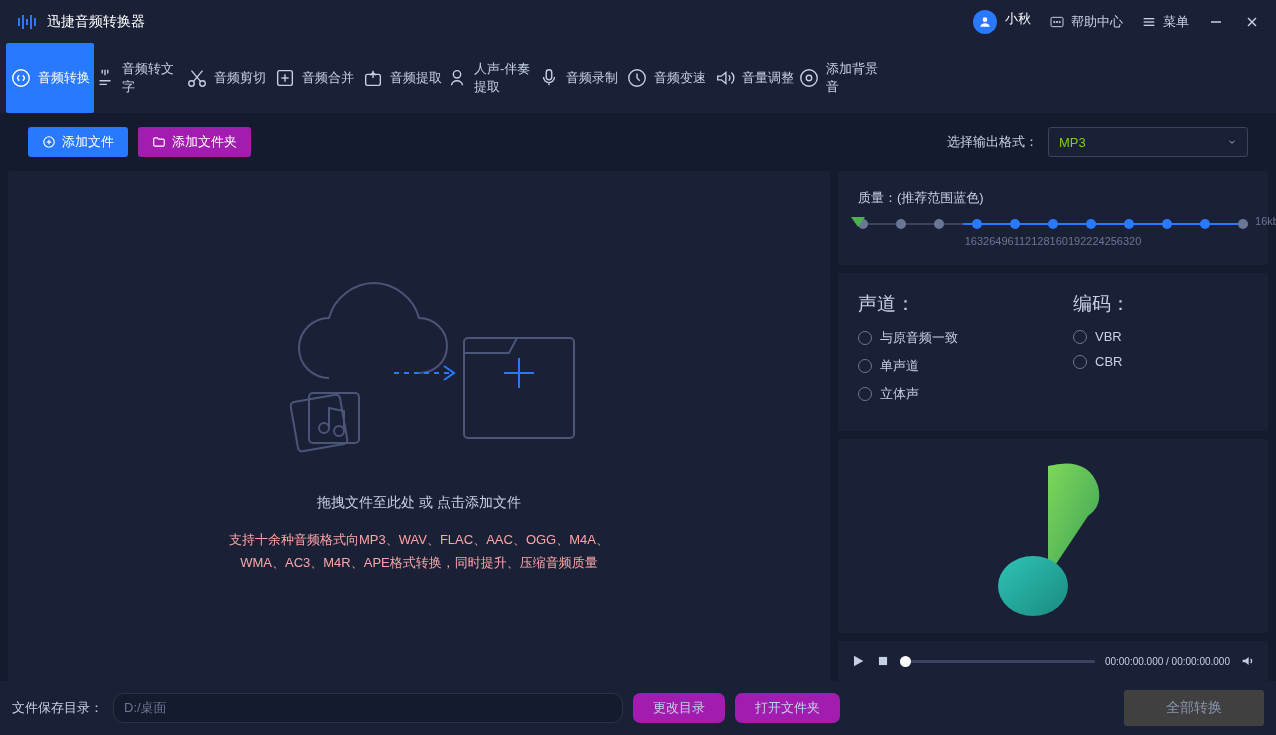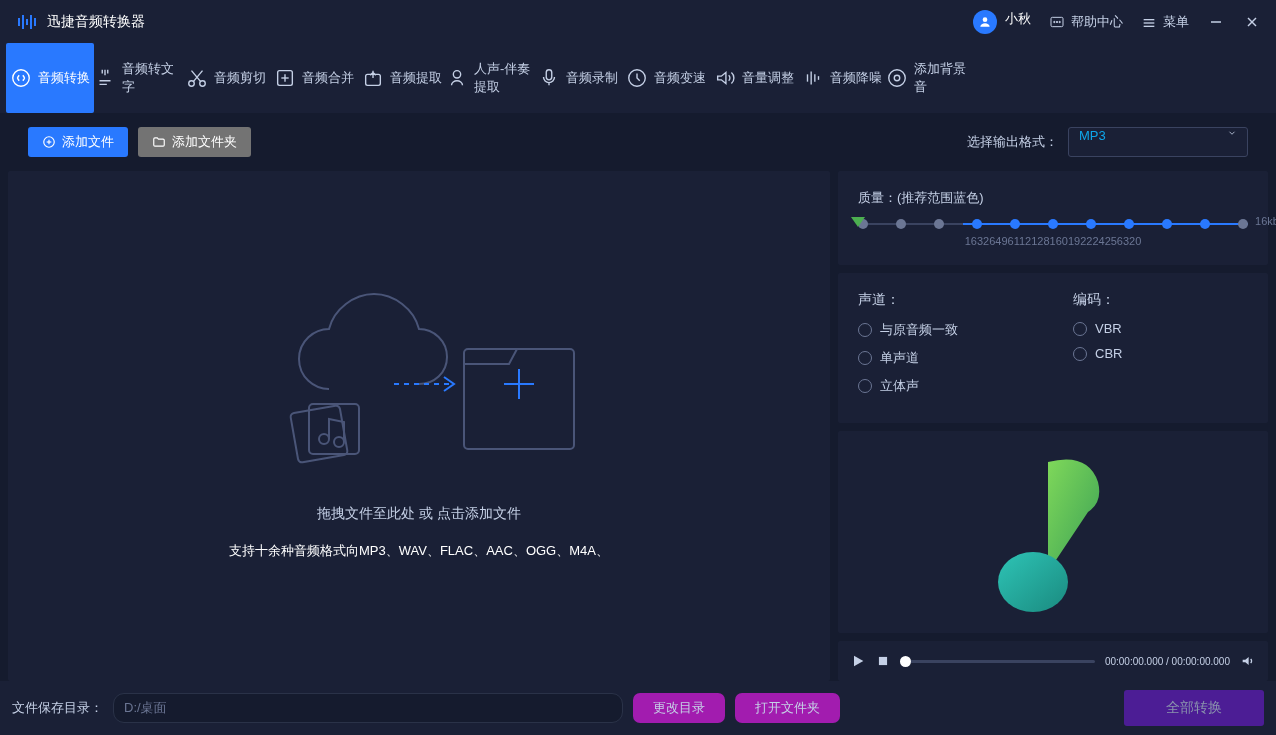--- a/index.html
+++ b/index.html
@@ -4,66 +4,66 @@
 <style>
 *{margin:0;padding:0;box-sizing:border-box;font-family:"Microsoft YaHei",Arial,sans-serif}
 body{width:1276px;height:735px;background:#1a2036;color:#c5d0e6;overflow:hidden;font-size:13px}
 .titlebar{height:43px;display:flex;align-items:center;padding:0 15px;background:#1a2036}
 .logo{display:flex;align-items:center;gap:8px;color:#fff;font-size:14px}
 .logo-icon{width:24px;height:24px;display:flex;align-items:center;justify-content:center}
 .titlebar-right{margin-left:auto;display:flex;align-items:center;gap:18px}
 .user{display:flex;align-items:flex-start;gap:8px;color:#fff}
 .avatar{width:24px;height:24px;border-radius:50%;background:#2979ff;display:flex;align-items:center;justify-content:center}
 .help{display:flex;align-items:center;gap:6px;color:#c5d0e6;cursor:pointer}
-.menu{display:flex;align-items:flex-end;gap:6px;color:#c5d0e6;cursor:pointer}
+.menu{display:flex;align-items:center;gap:6px;color:#c5d0e6;cursor:pointer}
 .win-btn{width:18px;height:18px;cursor:pointer;color:#c5d0e6;display:flex;align-items:center;justify-content:center}
 .toolbar{height:70px;display:flex;padding:0 6px;background:#1a2036}
 .tool-item{width:88px;display:flex;align-items:center;justify-content:center;gap:6px;cursor:pointer;color:#c5d0e6;font-size:13px}
 .tool-item.active{background:#2979ff;color:#fff;border-radius:2px}
 .tool-icon{width:22px;height:22px;display:flex;align-items:center;justify-content:center}
 .action-bar{height:58px;display:flex;align-items:center;padding:0 28px;gap:10px;background:#151b2e}
 .btn{height:30px;padding:0 14px;border:none;border-radius:3px;display:flex;align-items:center;gap:6px;cursor:pointer;font-size:13px;color:#fff}
 .btn-primary{background:#2979ff}
-.btn-secondary{background:#737373}
+.btn-secondary{background:#a21caf}
 .format-selector{margin-left:auto;display:flex;align-items:center;gap:10px}
-.select{width:180px;height:30px;background:#1a2036;border:1px solid #3a4360;border-radius:3px;display:flex;align-items:flex-start;padding:0 10px;cursor:pointer;justify-content:space-between;color:#0ea5e9}
+.select{width:200px;height:30px;background:#1a2036;border:1px solid #3a4360;border-radius:3px;display:flex;align-items:center;padding:0 10px;cursor:pointer;justify-content:space-between;color:#84cc16}
 .main-content{display:flex;height:510px;gap:8px;padding:0 8px;background:#151b2e}
 .drop-zone{flex:1;background:#1a2036;display:flex;flex-direction:column;align-items:center;justify-content:center;gap:16px;border-radius:2px}
 .drop-illustration{width:340px;height:200px;position:relative}
 .drop-text{color:#c5d0e6;font-size:14px}
-.drop-hint{color:#ffffff;font-size:13px;text-align:center;line-height:1.8}
+.drop-hint{color:#fca5a5;font-size:13px;text-align:center;line-height:1.8}
 .side-panel{width:430px;display:flex;flex-direction:column;gap:8px}
 .quality-panel{background:#1a2036;padding:18px 20px;border-radius:2px}
 .quality-label{color:#c5d0e6;margin-bottom:16px;font-size:13px}
 .quality-slider{position:relative;margin-bottom:8px}
 .slider-track{height:2px;background:#3a4360;position:relative}
 .slider-track-active{position:absolute;height:2px;background:#2979ff;right:0;width:73%}
 .slider-dots{display:flex;justify-content:space-between;position:absolute;width:100%;top:-4px}
 .slider-dot{width:10px;height:10px;border-radius:50%;background:#2979ff}
 .slider-dot.inactive{background:#6b7694}
 .slider-marker{position:absolute;top:-6px;left:0;width:0;height:0;border-left:7px solid transparent;border-right:7px solid transparent;border-top:10px solid #4caf50;transform:translateX(-7px)}
 .slider-labels{display:flex;justify-content:center;font-size:11px;color:#6b7694;margin-top:10px}
 .slider-unit{position:absolute;right:-45px;top:-8px;font-size:11px;color:#6b7694}
 .options-panel{background:#1a2036;padding:18px 20px;display:flex;gap:40px;border-radius:2px}
 .option-group{flex:1}
-.option-title{color:#c5d0e6;margin-bottom:12px;font-size:14px}
+.option-title{color:#c5d0e6;margin-bottom:12px;font-size:19px}
 .radio-item{display:flex;align-items:center;gap:8px;margin-bottom:10px;cursor:pointer;color:#c5d0e6;font-size:13px}
 .radio{width:14px;height:14px;border:1.5px solid #6b7694;border-radius:50%}
 .preview-panel{flex:1;background:#1a2036;display:flex;align-items:center;justify-content:center;border-radius:2px;position:relative}
 .music-note{width:120px;height:170px;position:relative}
 .player-bar{height:40px;background:#1a2036;display:flex;align-items:center;padding:0 12px;gap:10px;border-radius:2px}
 .play-btn{cursor:pointer;color:#c5d0e6}
 .progress{flex:1;height:3px;background:#3a4360;position:relative;border-radius:2px}
 .progress-handle{position:absolute;left:0;top:-4px;width:11px;height:11px;background:#fff;border-radius:50%}
 .time-display{font-size:10px;color:#c5d0e6}
 .footer{height:54px;display:flex;align-items:center;padding:0 12px;gap:10px;background:#1a2036}
 .footer-label{color:#c5d0e6;font-size:13px}
 .path-input{flex:1;max-width:510px;height:30px;background:#151b2e;border:1px solid #2a3248;border-radius:11px;padding:0 10px;color:#6b7694;font-size:13px;display:flex;align-items:center}
 .footer-btn{height:30px;padding:4px 20px;background:#a21caf;border:none;border-radius:7px;color:#c5d0e6;cursor:pointer;font-size:13px}
-.convert-btn{margin-left:auto;width:140px;height:36px;background:#4c1d95;border:none;border-radius:3px;color:#8a93ad;cursor:pointer;font-size:14px}
+.convert-btn{margin-left:auto;width:140px;height:36px;background:#404040;border:none;border-radius:3px;color:#8a93ad;cursor:pointer;font-size:14px}
 svg{display:block}
 </style>
 </head>
 <body>
 
 <div class="titlebar">
   <div class="logo">
     <span class="logo-icon">
       <svg width="24" height="24" viewBox="0 0 24 24">
           <rect x="3" y="8" width="2" height="8" fill="#2979ff"></rect>
@@ -191,31 +191,20 @@
       </span>
     <span>音频变速</span>
   </div>
   <div class="tool-item">
     <span class="tool-icon">
         <svg width="22" height="22" viewBox="0 0 24 24" fill="none" stroke="#c5d0e6" stroke-width="1.5">
           <path d="M4 10v4h4l5 4V6l-5 4H4zM16 9a4 4 0 010 6M19 6a8 8 0 010 12"></path>
         </svg>
       </span>
     <span>音量调整</span>
-  </div>
-  <div class="tool-item">
-    <span class="tool-icon">
-        <svg width="22" height="22" viewBox="0 0 24 24" fill="none" stroke="#c5d0e6" stroke-width="1.5">
-          <line x1="6" y1="8" x2="6" y2="16"></line>
-          <line x1="10" y1="5" x2="10" y2="19"></line>
-          <line x1="14" y1="8" x2="14" y2="16"></line>
-          <line x1="18" y1="10" x2="18" y2="14"></line>
-        </svg>
-      </span>
-    <span>音频降噪</span>
   </div>
   <div class="tool-item">
     <span class="tool-icon">
         <svg width="22" height="22" viewBox="0 0 24 24" fill="none" stroke="#c5d0e6" stroke-width="1.5">
           <circle cx="12" cy="12" r="9"></circle>
           <circle cx="12" cy="12" r="3"></circle>
         </svg>
       </span>
     <span>添加背景音</span>
   </div>
@@ -261,20 +250,21 @@
         <rect x="45" y="120" width="50" height="50" rx="4" transform="rotate(-10 70 145)"></rect>
         <rect x="60" y="115" width="50" height="50" rx="4"></rect>
         <circle cx="75" cy="150" r="5"></circle>
         <path d="M80 150 L80 130 L95 133 L95 153"></path>
         <circle cx="90" cy="153" r="5"></circle>
       </svg>
     </div>
     <div class="drop-text">拖拽文件至此处 或 点击添加文件</div>
     <div class="drop-hint">
       <div>支持十余种音频格式向MP3、WAV、FLAC、AAC、OGG、M4A、</div>
+      <div>WMA、AC3、M4R、APE格式转换，同时提升、压缩音频质量</div>
     </div>
   </div>
 
   <div class="side-panel">
     <div class="quality-panel">
       <div class="quality-label">质量：(推荐范围蓝色)</div>
       <div class="quality-slider">
         <div class="slider-track">
             <div class="slider-track-active"></div>
           </div>

